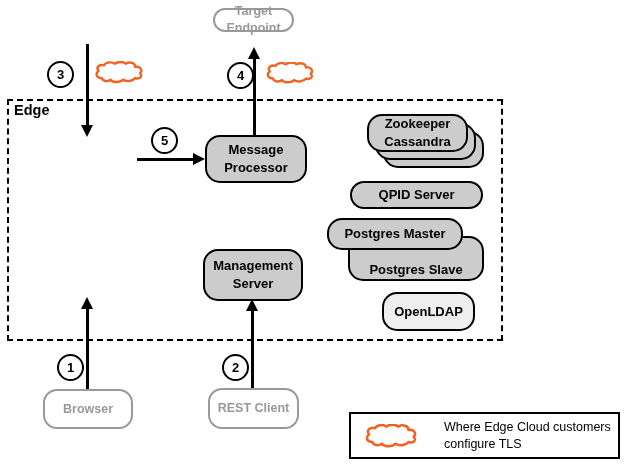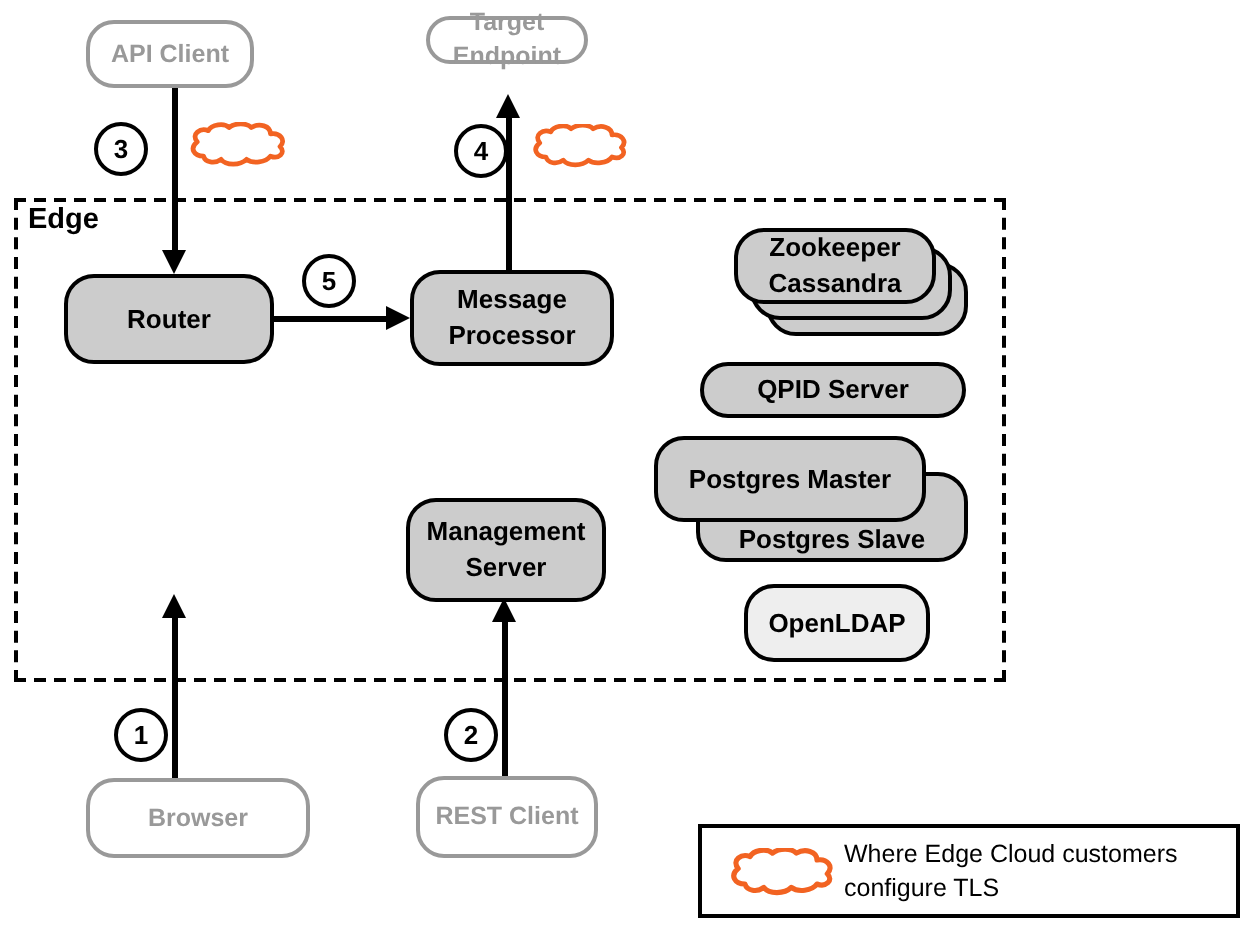--- a/index.html
+++ b/index.html
@@ -52,49 +52,43 @@
   .cloud{position:absolute;color:var(--cloud);z-index:5;}
   .cloud svg{display:block;}
 
   .key-title{position:absolute;left:351px;top:414px;font-size:13px;color:#c2410c;}
   .key-box{
     position:absolute;left:349px;top:412px;width:271px;height:47px;
     border:2px solid #000;box-sizing:border-box;background:#fff;
     display:flex;align-items:center;
   }
   .key-box .cloud{position:static;margin-left:12px;}
-  .key-text{font-size:12.5px;color:#000;line-height:1.3;margin-left:4px;width:196px;}
+  .key-text{font-size:12.5px;color:#000;line-height:1.3;margin-left:26px;width:196px;}
 
   .stack{position:absolute;z-index:1;}
   .stack .node{position:absolute;}
 </style>
 </head>
 <body>
 
 <div id="canvas">
 
-  <div class="node client" style="left:43px;top:10px;width:84px;height:34px;">
-    <span>API Client</span>
-  </div>
   <div class="node client" style="left:213px;top:8px;width:81px;height:24px;padding:2px 20px;">
     <span>Target Endpoint</span>
   </div>
-  <div class="node client" style="left:43px;top:389px;width:112px;height:40px;">
+  <div class="node client" style="left:43px;top:389px;width:90px;height:40px;">
     <span>Browser</span>
   </div>
   <div class="node client" style="left:208px;top:388px;width:91px;height:41px;">
     <span>REST Client</span>
   </div>
 
   <div class="edge-box"></div>
   <div class="edge-label">Edge</div>
 
-  <div class="node" style="left:32px;top:137px;width:105px;height:45px;z-index:3;">
-    <span>Router</span>
-  </div>
   <div class="node" style="left:205px;top:135px;width:102px;height:48px;padding:14px 10px;z-index:3;">
     <span>Message Processor</span>
   </div>
   <div class="node" style="left:203px;top:249px;width:100px;height:52px;padding:2px 8px;z-index:3;">
     <span>Management Server</span>
   </div>
 
   <div class="stack">
     <div class="node" style="left:383px;top:131px;width:101px;height:37px;z-index:1;"></div>
     <div class="node" style="left:375px;top:123px;width:101px;height:37px;z-index:2;"></div>
@@ -104,25 +98,25 @@
     </div>
   </div>
 
   <div class="node" style="left:350px;top:181px;width:133px;height:28px;border-radius:14px;z-index:2;">
     <span>QPID Server</span>
   </div>
 
   <div class="node" style="left:348px;top:236px;width:136px;height:45px;justify-content:flex-end;padding-bottom:0;z-index:1;">
     <span>Postgres Slave</span>
   </div>
-  <div class="node" style="left:327px;top:218px;width:136px;height:43px;z-index:2;justify-content:center;">
+  <div class="node" style="left:327px;top:218px;width:136px;height:32px;z-index:2;justify-content:center;">
     <span>Postgres Master</span>
   </div>
 
-  <div class="node light" style="left:372px;top:292px;width:93px;height:39px;z-index:2;">
+  <div class="node light" style="left:382px;top:292px;width:93px;height:39px;z-index:2;">
     <span>OpenLDAP</span>
   </div>
 
   <div class="vline" style="left:86px;top:44px;height:83px;"></div>
   <div class="head down" style="left:81px;top:125px;"></div>
 
   <div class="vline" style="left:253px;top:58px;height:77px;"></div>
   <div class="head up" style="left:248px;top:47px;"></div>
 
   <div class="hline" style="left:137px;top:158px;width:57px;"></div>

